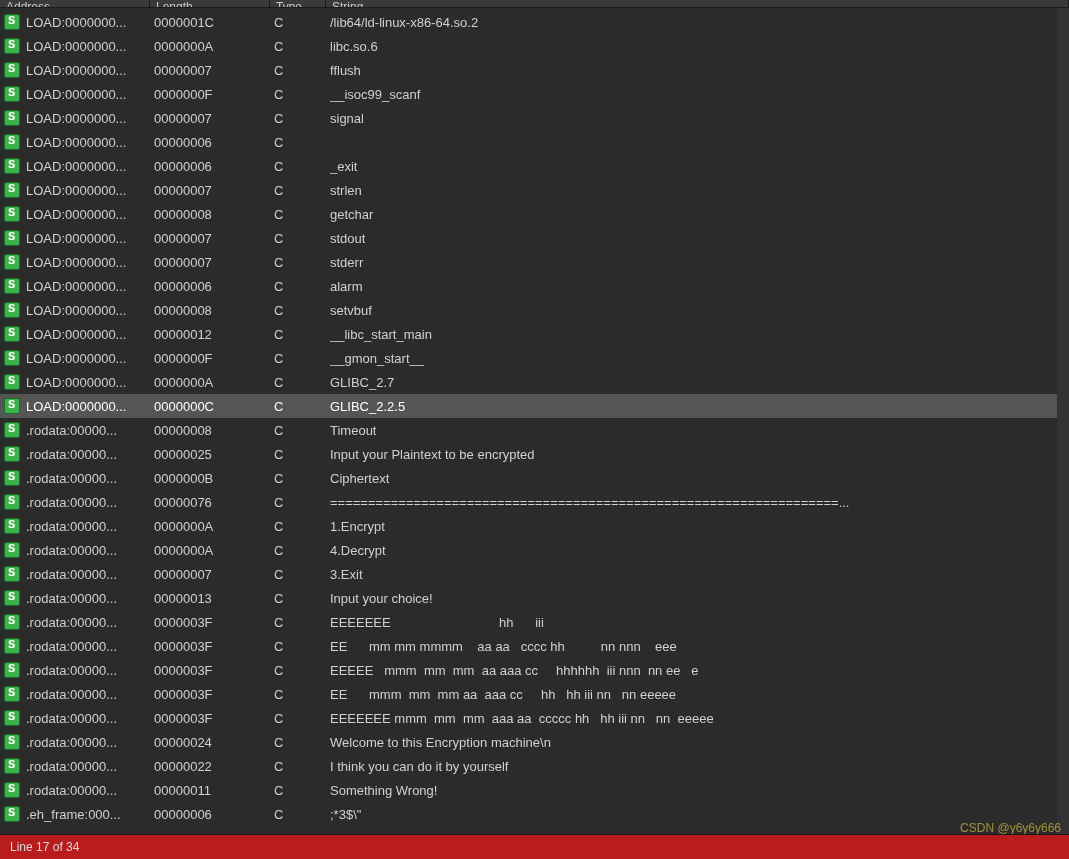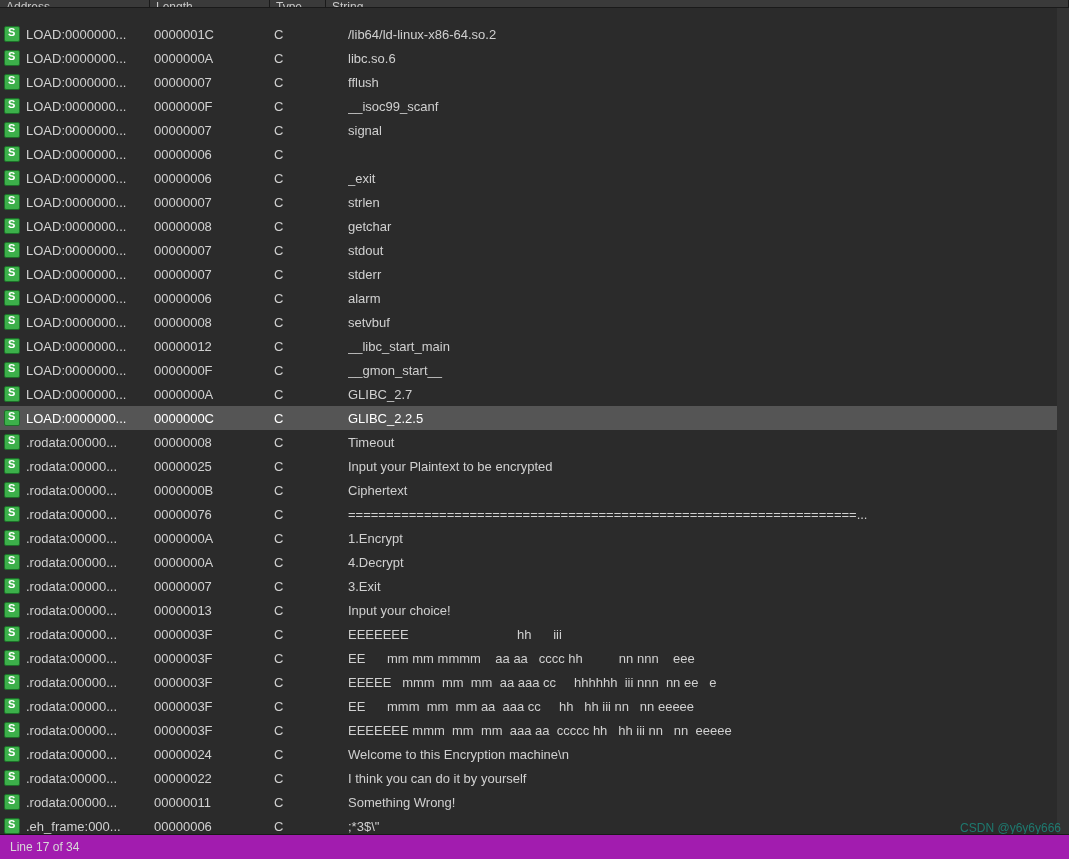--- a/index.html
+++ b/index.html
@@ -25,21 +25,21 @@
     font-size: 12px;
     color: #c8c8c8;
     overflow: hidden;
     white-space: nowrap;
   }
   .col-addr { width: 150px; }
   .col-len  { width: 120px; }
   .col-type { width: 56px; }
   .col-str  { flex: 1; }
   .table {
-    padding-top: 14px;
+    padding-top: 2px;
   }
   .row {
     display: flex;
     align-items: center;
     height: 24px;
     padding: 0 0 0 4px;
   }
   .row.selected {
     background: #555555;
     color: #ffffff;
@@ -64,39 +64,39 @@
   }
   .cell {
     overflow: hidden;
     white-space: nowrap;
     text-overflow: ellipsis;
     padding-right: 8px;
   }
   .c-addr { width: 128px; }
   .c-len  { width: 120px; }
   .c-type { width: 56px; }
-  .c-str  { flex: 1; white-space: pre; margin-left: 18px; }
+  .c-str  { flex: 1; white-space: pre; }
   .statusbar {
     position: absolute;
     bottom: 0; left: 0; right: 0;
     height: 22px;
-    background: #a21caf;
+    background: #b91c1c;
     display: flex;
     align-items: center;
     padding: 12px 10px;
     font-size: 12px;
     color: #d8d8d8;
     border-top: 1px solid #1a1a1a;
   }
   .watermark {
     position: absolute;
     right: 8px;
     bottom: 24px;
     font-size: 12px;
-    color: #14b8a6;
+    color: #fde047;
     opacity: 0.55;
   }
   .scrollbar {
     position: absolute;
     top: 8px;
     right: 0;
     width: 12px;
     bottom: 22px;
     background: #333;
   }

